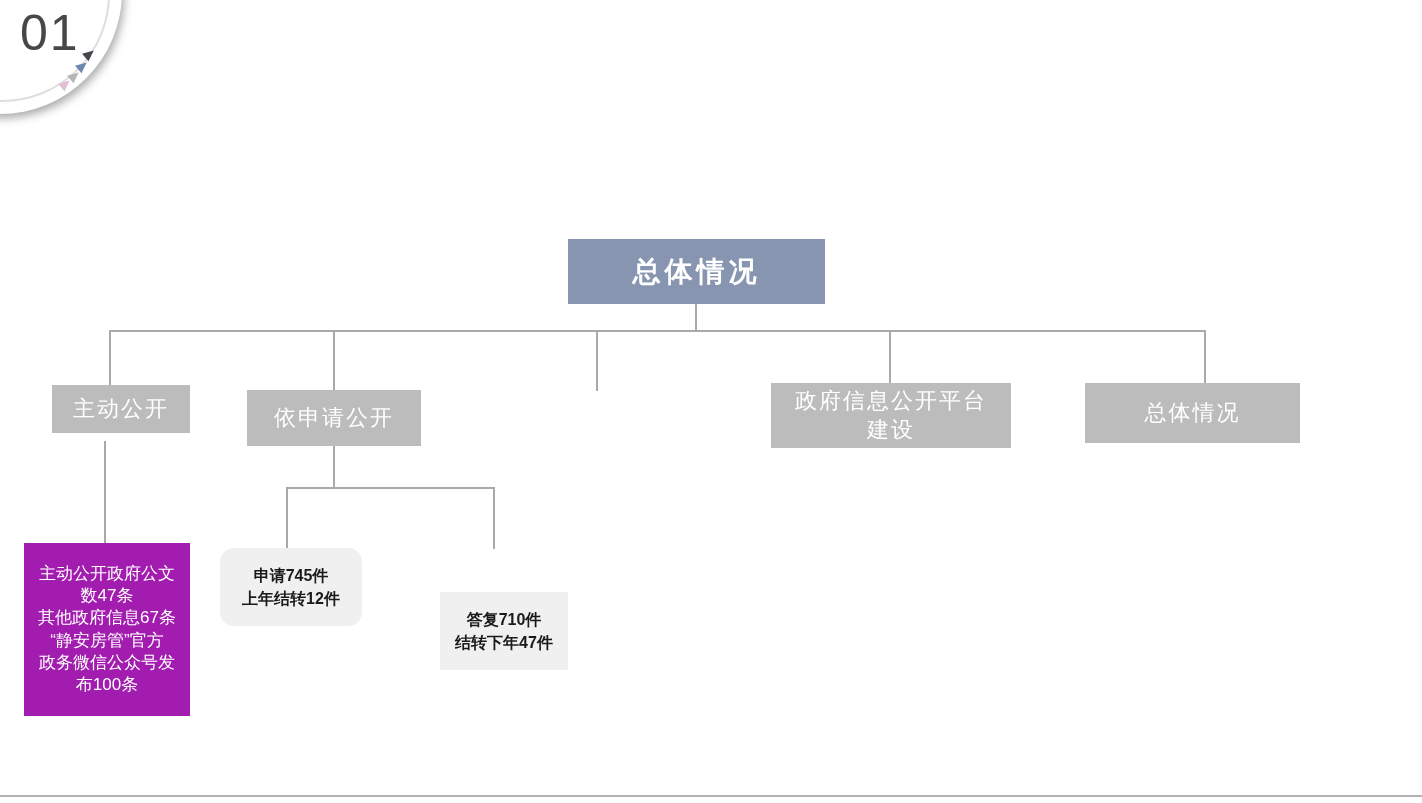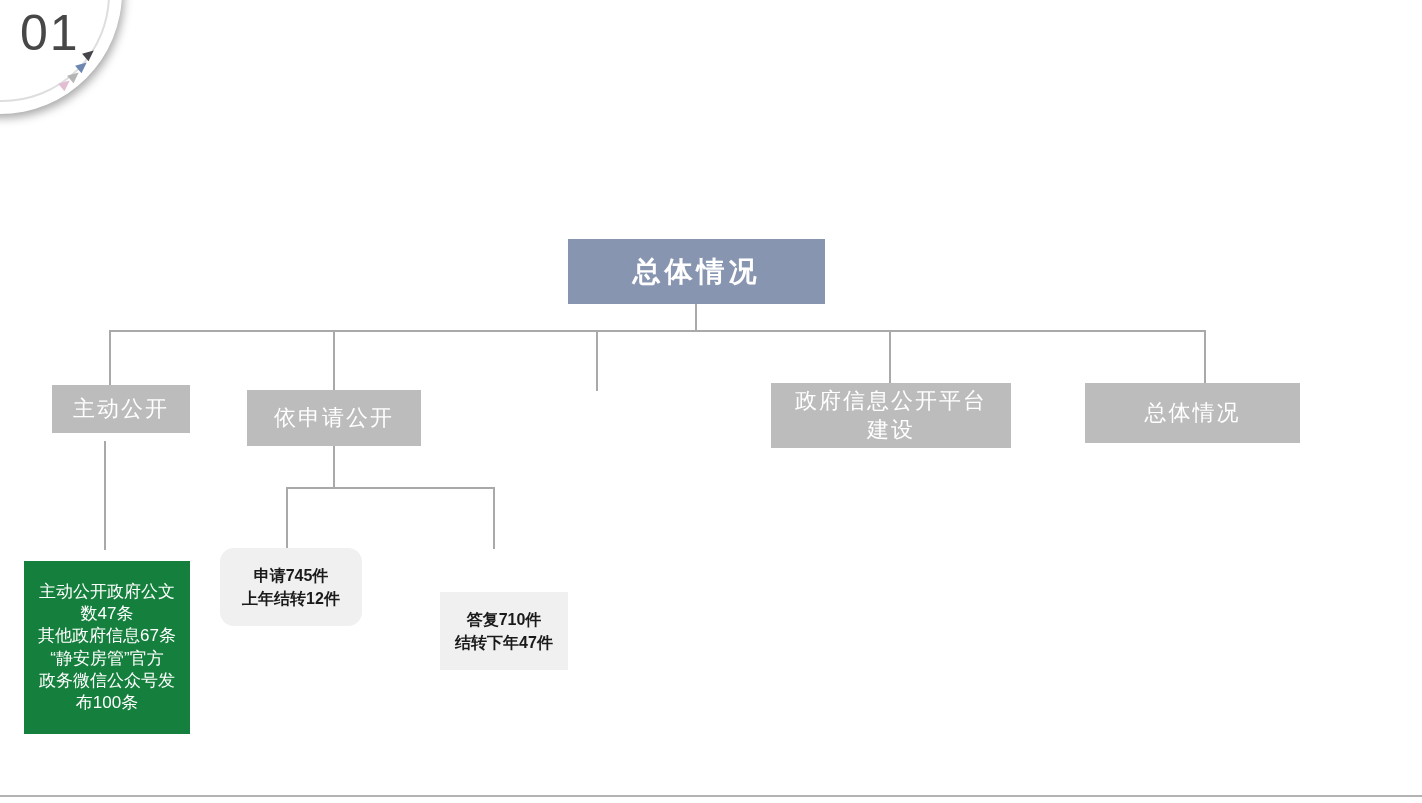--- a/index.html
+++ b/index.html
@@ -48,22 +48,22 @@
   }
   .node-cat{
     background:#bcbcbc;color:#ffffff;font-size:22px;letter-spacing:2px;line-height:1.3;
   }
   .node-b1{left:28px;top:385px;width:138px;height:48px;margin-left:24px;}
   .node-b2{left:247px;top:390px;width:174px;height:56px;text-align:right;}
   .node-b3{left:494px;top:390px;width:203px;height:56px;}
   .node-b4{left:771px;top:383px;width:240px;height:65px;text-align:center;}
   .node-b5{left:1085px;top:383px;width:215px;height:60px;}
   .node-dark{
-    left:24px;top:561px;width:166px;height:173px;
-    background:#15803d;color:#ffffff;font-size:17px;line-height:1.3;
+    left:24px;top:543px;width:166px;height:173px;
+    background:#a21caf;color:#ffffff;font-size:17px;line-height:1.3;
   }
   .node-light{
     background:#f0f0f0;color:#1a1a1a;font-size:16px;font-weight:bold;line-height:1.45;
   }
   .node-s1{left:220px;top:548px;width:142px;height:78px;border-radius:14px;}
   .node-s2{left:440px;top:548px;width:128px;height:78px;margin-top:44px;}
 
   
   .line{position:absolute;background:#a9a9a9;}
   .lv{width:2px;}

